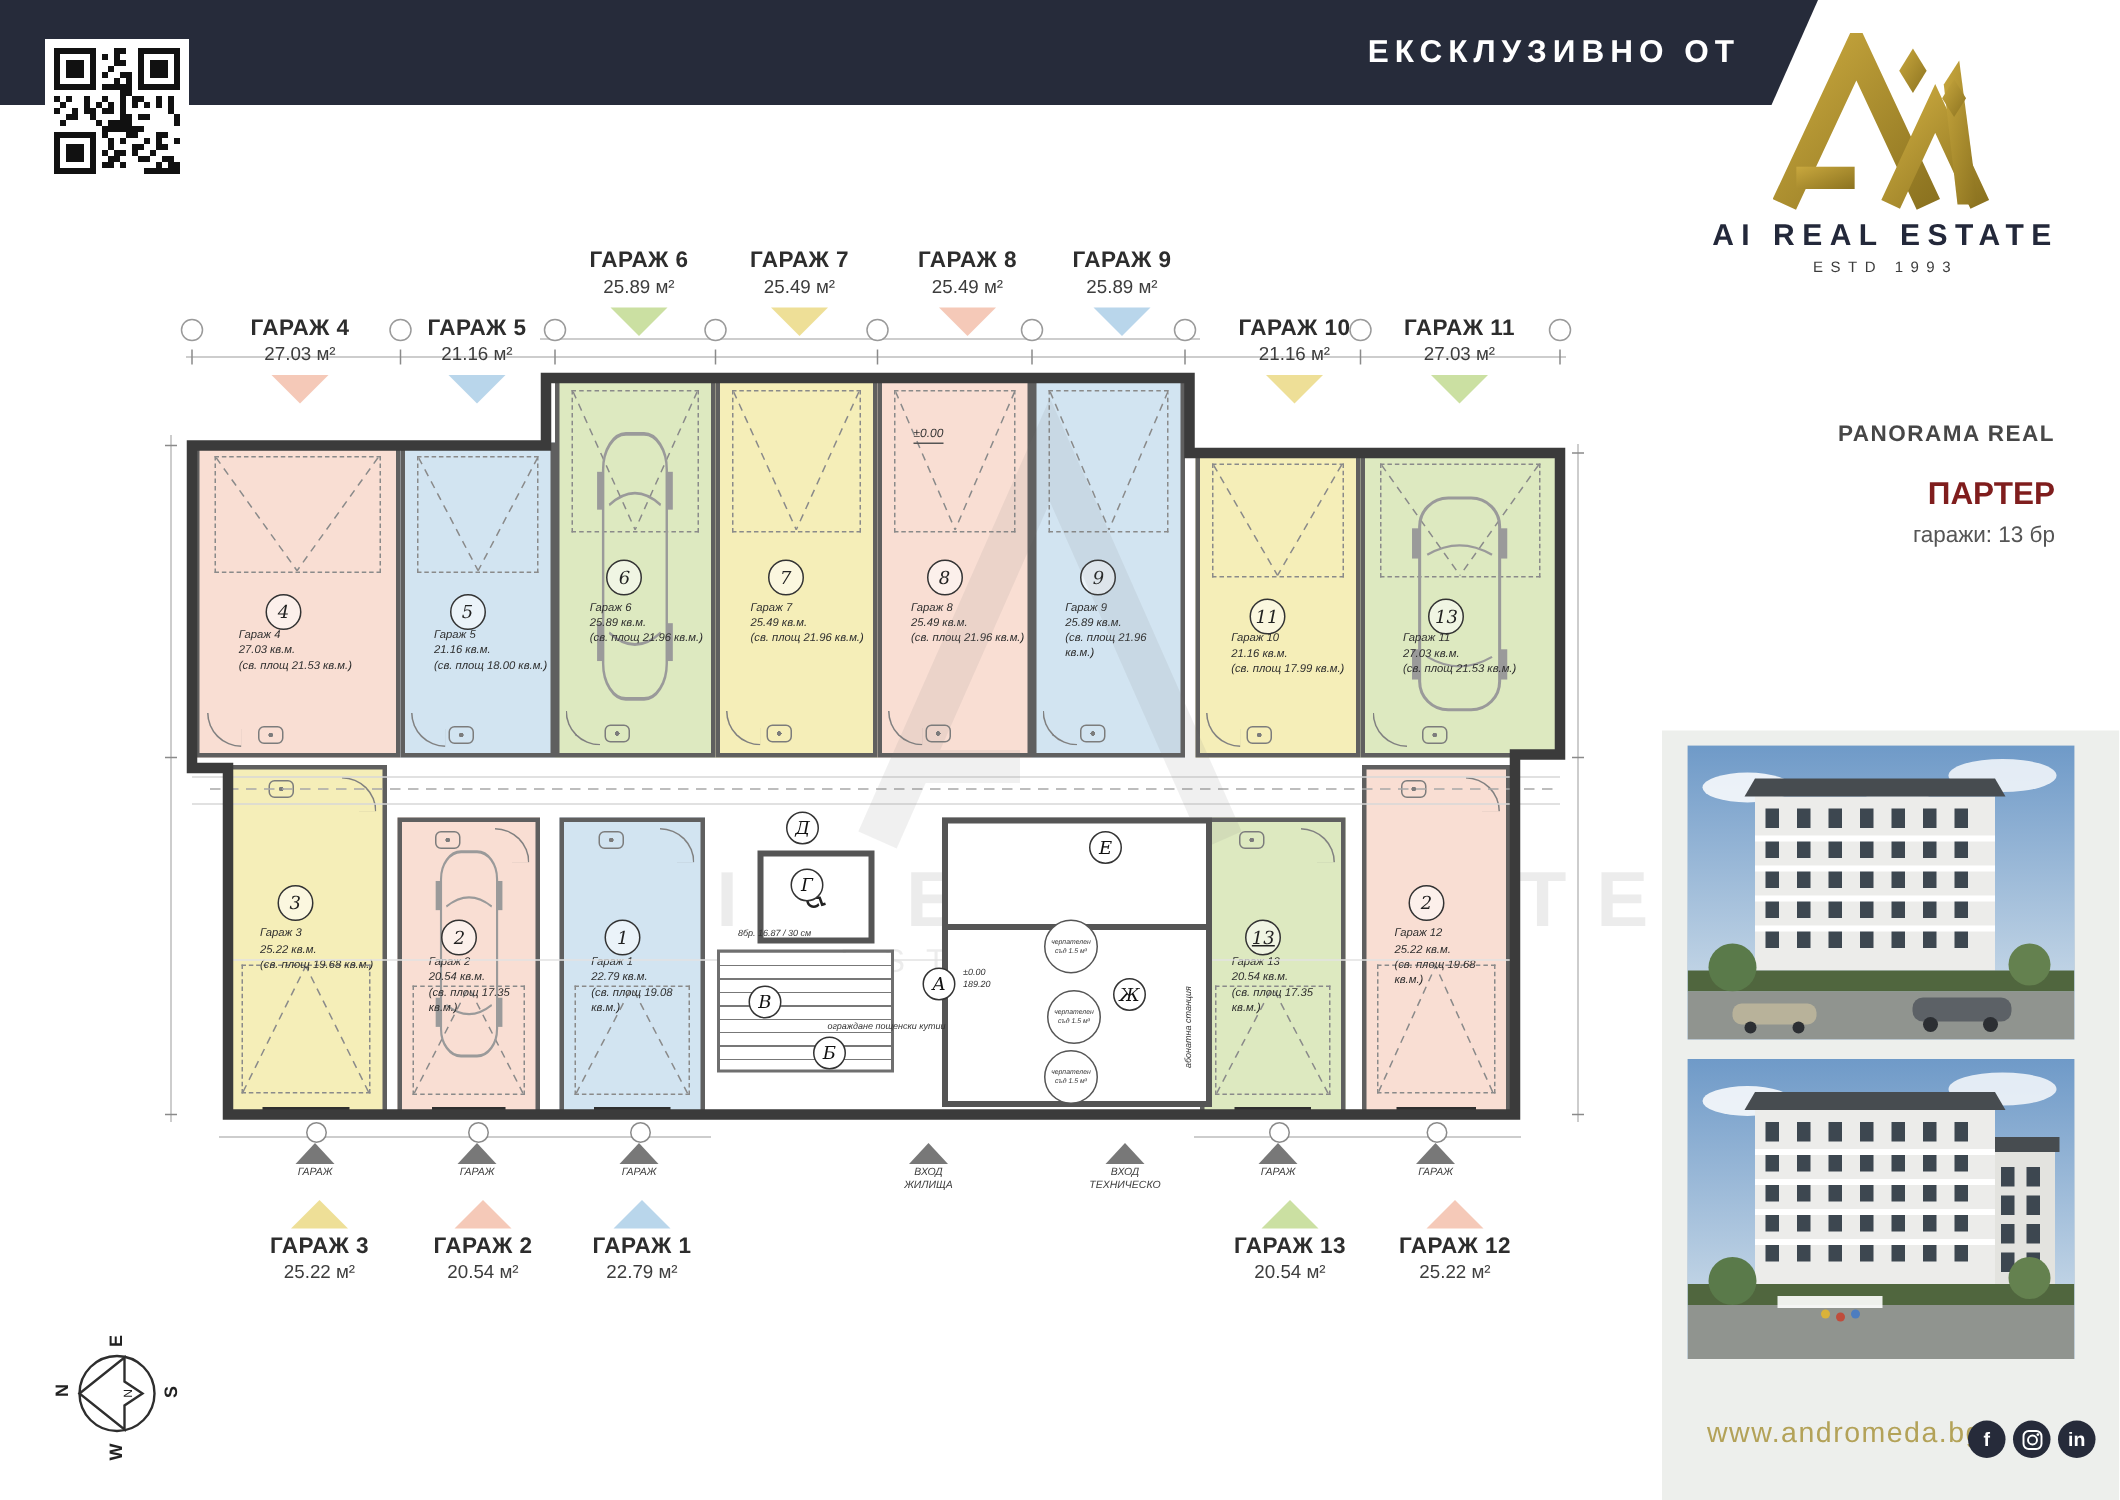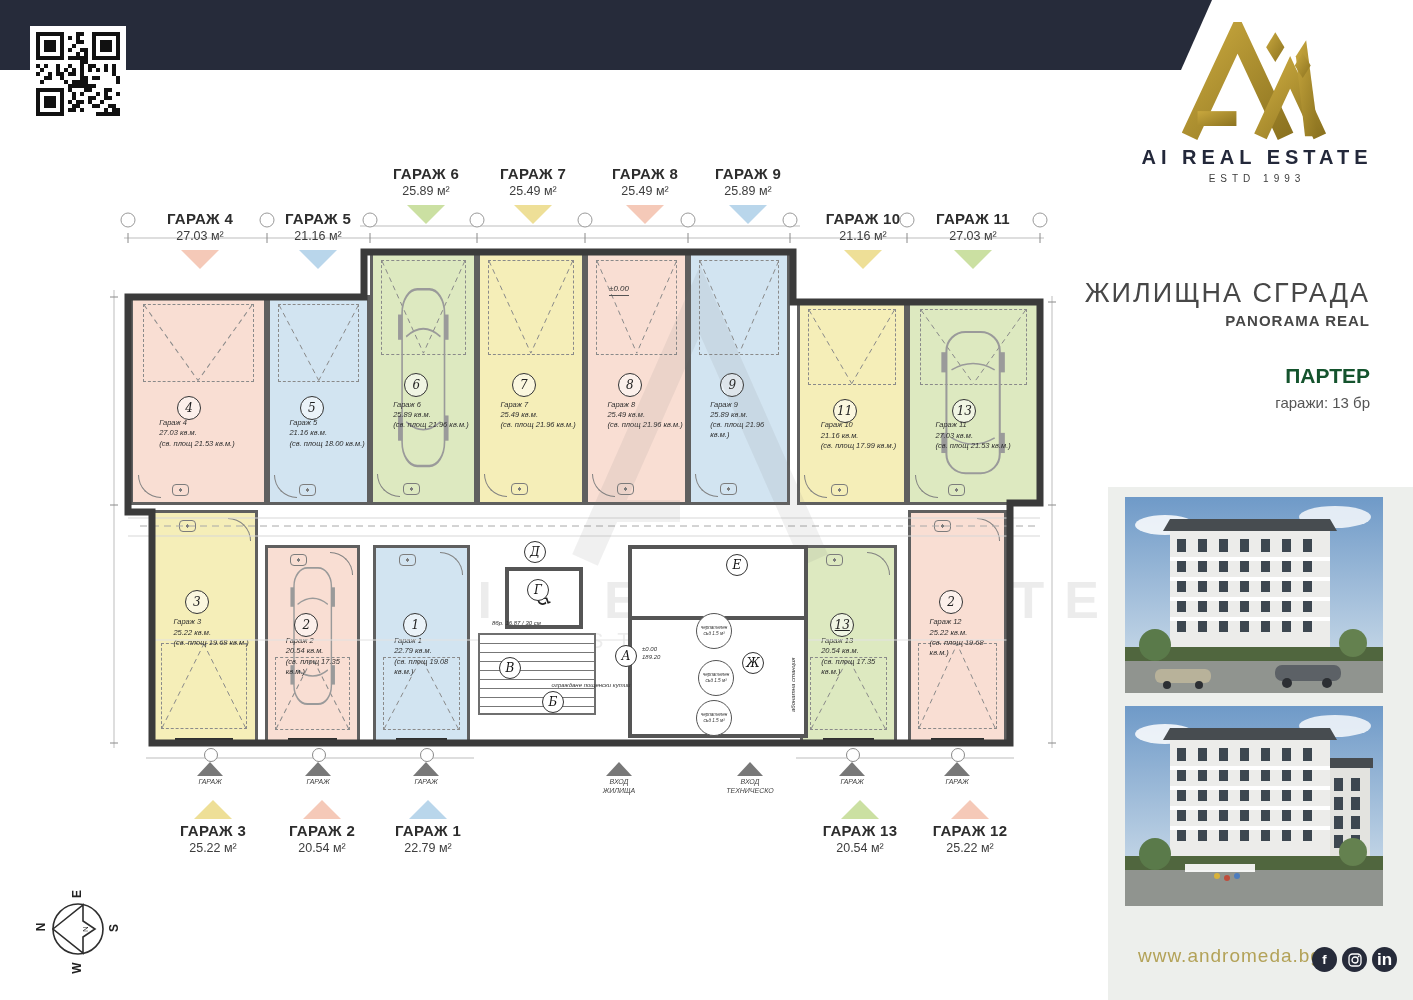--- a/index.html
+++ b/index.html
@@ -15,21 +15,21 @@
   #qrbox{position:absolute;left:30px;top:26px;width:96px;height:96px;background:#fff;padding:6px;box-sizing:border-box;}
   #logo{position:absolute;left:1135px;top:22px;width:244px;text-align:center;}
   #logo-glyph{display:block;margin:0 auto;}
   #logo-name{font-size:20px;font-weight:bold;letter-spacing:5px;color:#23283a;margin-top:4px;white-space:nowrap;}
   #logo-estd{font-size:10px;letter-spacing:5px;color:#3c3c3c;margin-top:4px;}
 
   
   #titles{position:absolute;left:1040px;top:278px;width:330px;text-align:right;}
   #t-building{font-size:27px;letter-spacing:2px;color:#474747;font-weight:normal;}
   #t-sub{font-size:15px;letter-spacing:1px;color:#474747;font-weight:bold;margin-top:3px;}
-  #t-floor{font-size:21px;font-weight:bold;color:#14532d;margin-top:35px;}
+  #t-floor{font-size:21px;font-weight:bold;color:#7f1d1d;margin-top:20px;}
   #t-info{font-size:15px;color:#555;margin-top:6px;}
   #side-panel{position:absolute;left:1108px;top:487px;width:305px;height:513px;background:#edefec;}
   .photo{position:absolute;left:17px;width:258px;overflow:hidden;background:#9db8d2;}
   #photo1{top:10px;height:196px;}
   #photo2{top:219px;height:200px;}
   #site{position:absolute;left:30px;top:458px;font-size:19px;letter-spacing:1px;color:#b3a258;}
   #socials{position:absolute;left:204px;top:460px;display:flex;gap:5px;}
   .soc{width:25px;height:25px;border-radius:50%;background:#262b3a;color:#fff;display:flex;
        align-items:center;justify-content:center;font-size:13px;font-weight:bold;}
 
@@ -78,20 +78,21 @@
 
   #plansvg{position:absolute;left:0;top:0;z-index:5;pointer-events:none;}
   #compass{position:absolute;left:35px;top:885px;z-index:9;}
 </style>
 </head>
 <body>
 
 <div id="canvas">
 
   <div id="topbar"></div>
+  <div id="exclusive">ЕКСКЛУЗИВНО ОТ</div>
 
   <div id="qrbox">
     <svg id="qrsvg" width="84" height="84" viewBox="0 0 84 84">
         <rect x="40" y="0" width="4" height="4" fill="#111"></rect>
         <rect x="44" y="0" width="4" height="4" fill="#111"></rect>
         <rect x="32" y="4" width="4" height="4" fill="#111"></rect>
         <rect x="40" y="4" width="4" height="4" fill="#111"></rect>
         <rect x="40" y="8" width="4" height="4" fill="#111"></rect>
         <rect x="44" y="8" width="4" height="4" fill="#111"></rect>
         <rect x="36" y="12" width="4" height="4" fill="#111"></rect>
@@ -218,21 +219,20 @@
       <path d="M68,100 L94,44 L120,100" stroke="url(#gg)" stroke-width="12" fill="none"></path>
       <polygon points="99,30 108,16 119,100 107,100" fill="url(#gg)"></polygon>
       <polygon points="73,22 81,9 89,22 81,35" fill="url(#gg)"></polygon>
       <polygon points="98,38 105,27 112,38 105,49" fill="url(#gg)"></polygon>
     </svg>
     <div id="logo-name">AI REAL ESTATE</div>
     <div id="logo-estd">ESTD 1993</div>
   </div>
 
   <div id="titles">
-    <div id="t-building">ЖИЛИЩНА СГРАДА</div>
     <div id="t-sub">PANORAMA REAL</div>
     <div id="t-floor">ПАРТЕР</div>
     <div id="t-info">гаражи: 13 бр</div>
   </div>
 
   <div id="side-panel">
     <div class="photo" id="photo1"><svg width="100%" height="100%" viewBox="0 0 258 196" preserveAspectRatio="none">
     <defs>
             <linearGradient id="sky0" x1="0" y1="0" x2="0" y2="1">
       <stop offset="0" stop-color="#6f9ac8"></stop>
@@ -382,21 +382,21 @@
     <div id="site">www.andromeda.bg</div>
     <div id="socials">
       <div class="soc">f</div>
       <div class="soc">
         <svg width="14" height="14" viewBox="0 0 14 14">
           <rect x="1" y="1" width="12" height="12" rx="3.5" fill="none" stroke="#fff" stroke-width="1.3"></rect>
           <circle cx="7" cy="7" r="3" fill="none" stroke="#fff" stroke-width="1.3"></circle>
           <circle cx="10.6" cy="3.4" r="0.9" fill="#fff"></circle>
         </svg>
       </div>
-      <div class="soc" style="font-size:17px;">in</div>
+      <div class="soc" style="font-size:13px;">in</div>
     </div>
   </div>
 
   <svg id="plansvg" width="1413" height="1000">
 
     <g stroke="#bdbdbd" stroke-width="1">
       <line x1="124" y1="238" x2="1044" y2="238"></line>
       <line x1="360" y1="226" x2="800" y2="226"></line>
       <line x1="114" y1="290" x2="114" y2="748"></line>
       <line x1="1052" y1="296" x2="1052" y2="748"></line>

